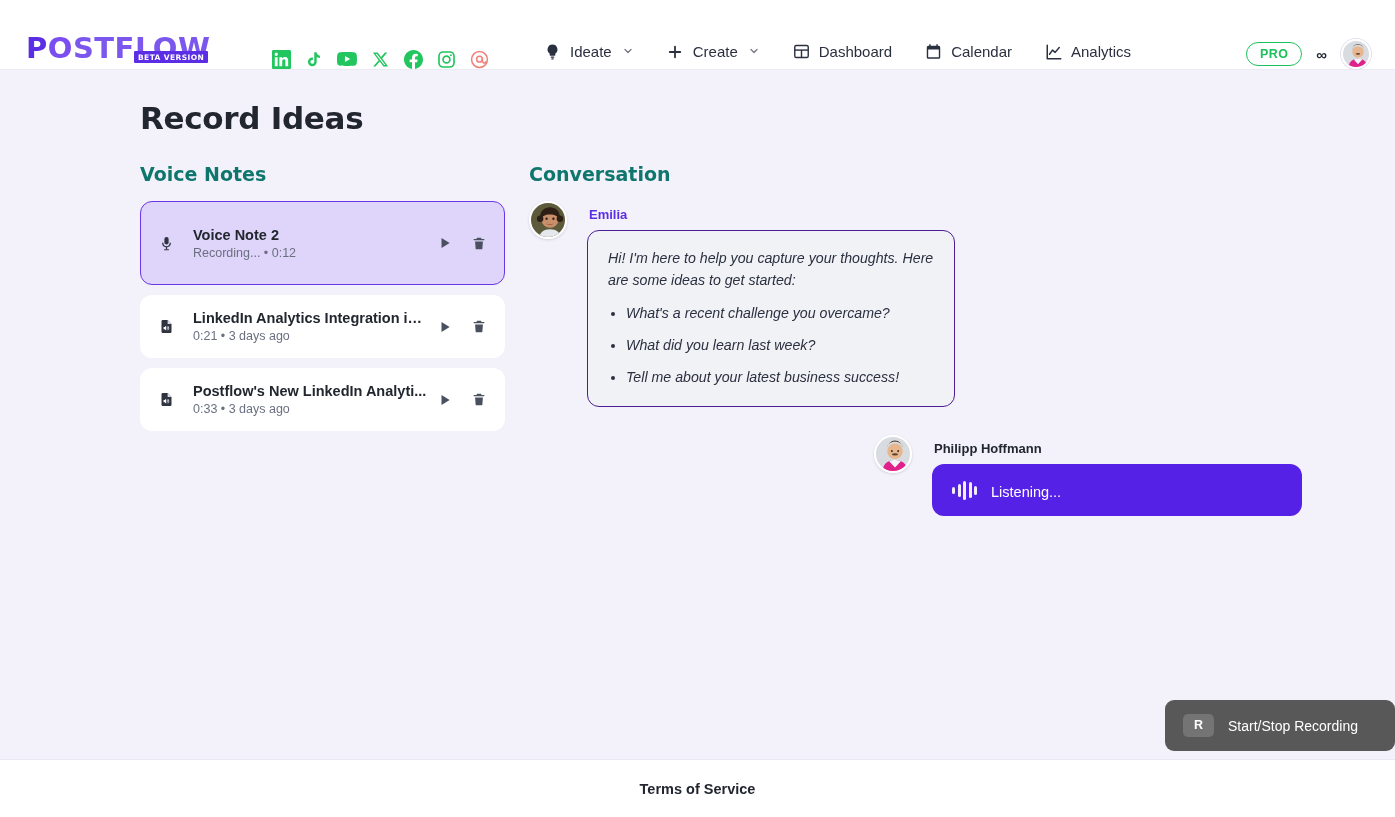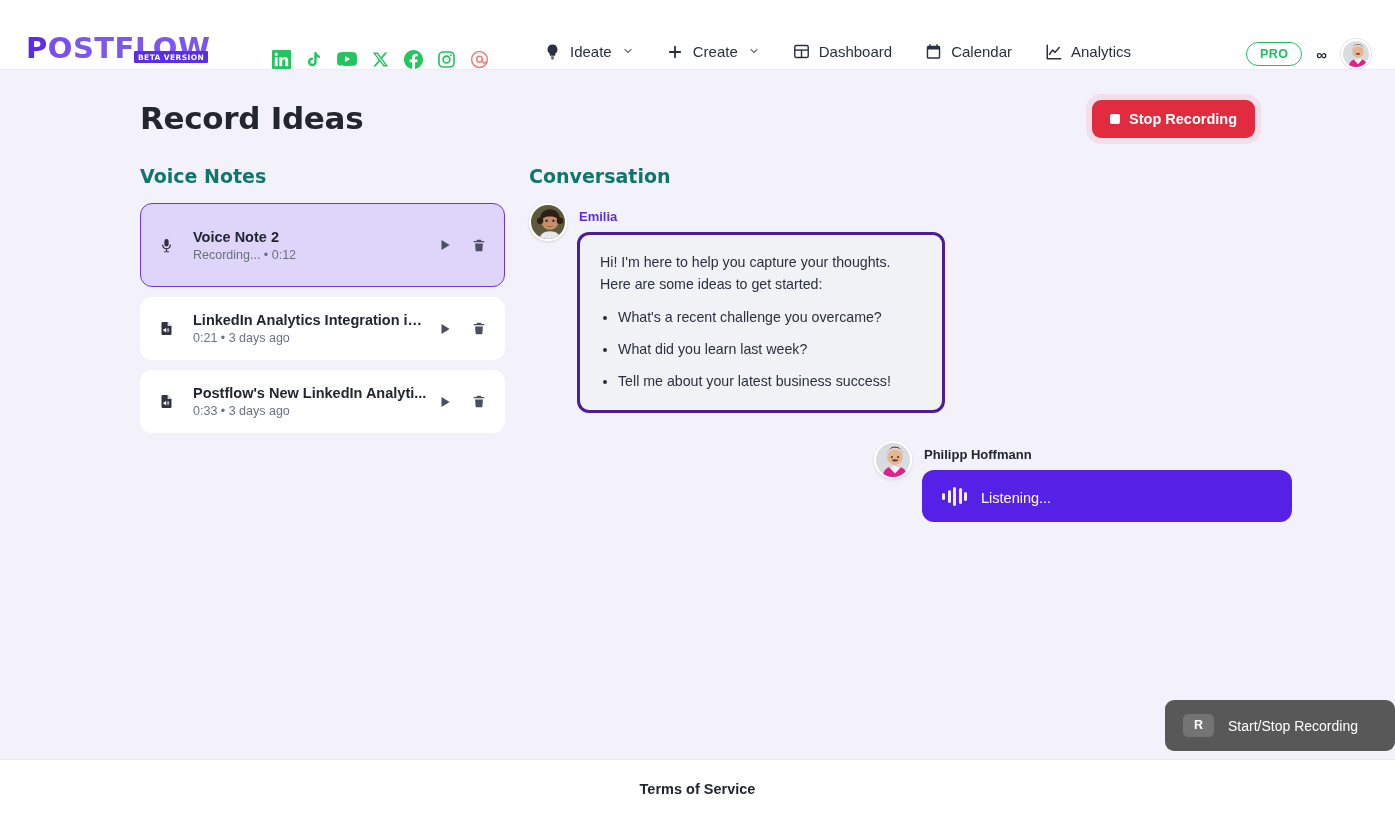--- a/index.html
+++ b/index.html
@@ -84,31 +84,31 @@
   .note-body { flex: 1 1 auto; min-width: 0; padding-left: 16px; }
   .note-title {
     font-size: 14.5px; font-weight: 700; color: #22262f;
     white-space: nowrap; overflow: hidden; text-overflow: ellipsis; max-width: 235px;
   }
   .note-meta { font-size: 12.5px; color: #6a7080; margin-top: 3px; }
   .note-actions { display: flex; align-items: center; gap: 16px; margin-left: 6px; }
   .icon-btn { background: none; border: none; cursor: pointer; padding: 2px; display: flex; color: #4a5060; }
 
   
-  .msg-row { display: flex; gap: 10px; align-items: flex-start; }
+  .msg-row { display: flex; gap: 20px; align-items: flex-start; }
   .msg-row.user { justify-content: flex-start; margin-top: 28px; margin-left: 345px; }
   .av { width: 38px; height: 38px; border-radius: 50%; overflow: hidden; flex: 0 0 38px;
         border: 2px solid #fff; box-shadow: 0 1px 3px rgba(0,0,0,.14); }
   .msg-col { display: flex; flex-direction: column; }
   .msg-name { font-size: 13px; font-weight: 700; color: #5b2ee5; margin: 6px 0 8px 2px; }
   .msg-name.dark { color: #22262f; }
   .bubble {
-    background: #f0f2f6; border: 3px solid #4c1d95; border-radius: 12px;
+    background: #f0f2f6; border: 1px solid #4c1d95; border-radius: 12px;
     padding: 16px 20px 18px 20px; max-width: 368px;
-    font-size: 14.2px; color: #2b3040; line-height: 1.55;
+    font-size: 14.2px; color: #2b3040; line-height: 1.55; font-style: italic;
   }
   .bubble ul { margin: 11px 0 0 18px; }
   .bubble li { margin-bottom: 10px; list-style: disc; }
   .bubble li:last-child { margin-bottom: 0; }
   .bubble-listening {
     background: #5621e6; color: #fff; border-radius: 12px; width: 370px;
     padding: 16px 20px; display: flex; align-items: flex-end; gap: 14px;
     font-size: 14.5px;
   }
   .wave { display: flex; align-items: center; gap: 2.5px; height: 20px; }
@@ -268,24 +268,20 @@
           <path d="M20 23.5c-2.2 0-4.1.4-5.7 1.1L20 31l5.7-6.4a14 14 0 0 0-5.7-1.1z" fill="#f2f4f7"></path>
         </svg>
       </span>
     </div>
   </header>
 
   <main class="main">
 
     <div class="page-head">
       <h1 class="page-title">Record Ideas</h1>
-      <button class="stop-rec">
-        <span class="stop-square"></span>
-        <span>Stop Recording</span>
-      </button>
     </div>
 
     <div class="columns">
 
       <section class="col-left">
         <h2 class="section-title">Voice Notes</h2>
 
         <div class="note active">
           <span class="note-icon">
             <svg width="15" height="17" viewBox="0 0 24 24" fill="#2f3440">

